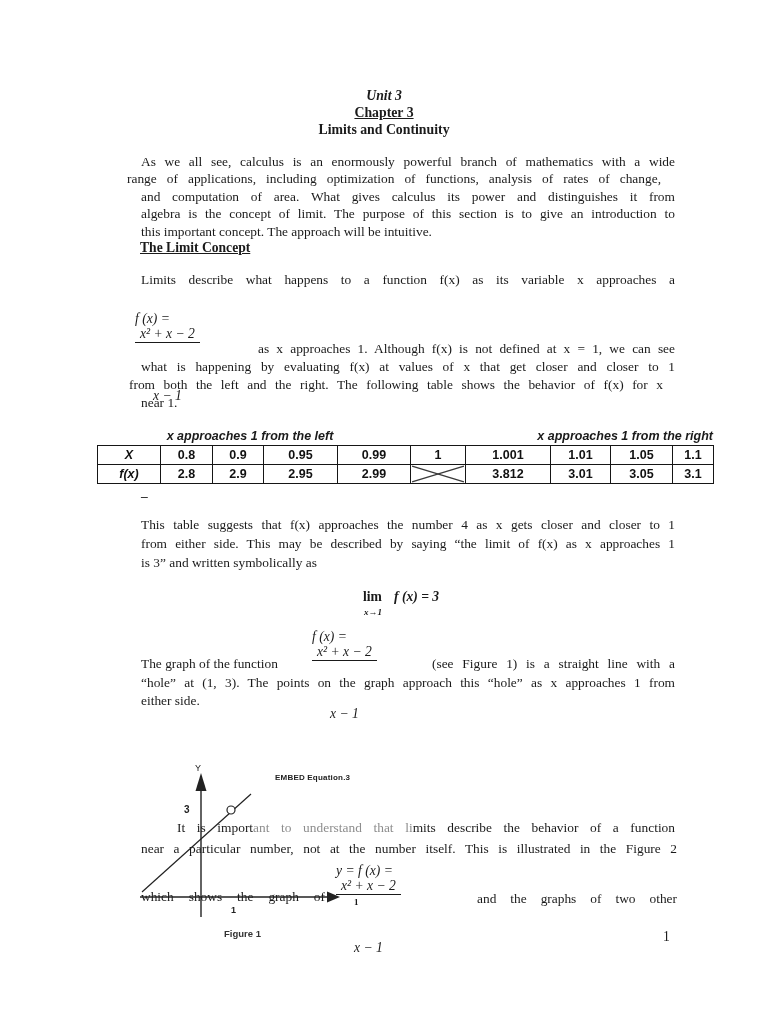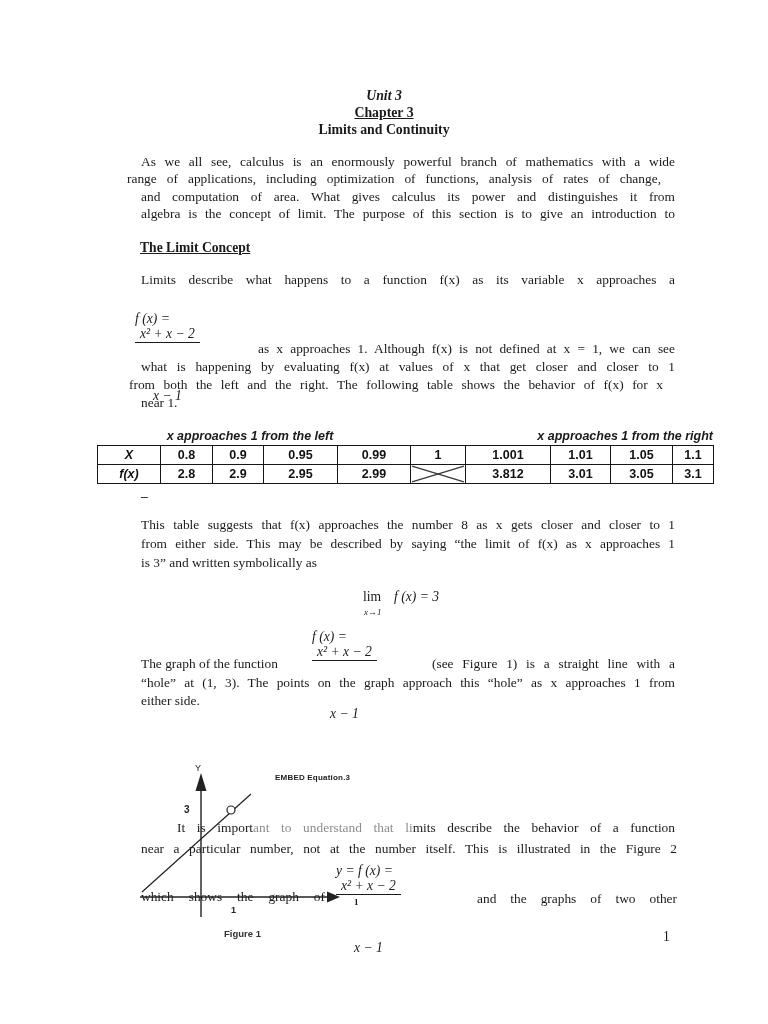--- a/index.html
+++ b/index.html
@@ -48,20 +48,21 @@
 <div class="page">
 
   <div class="abs center title ital" style="top:88px;">Unit 3</div>
   <div class="abs center title und" style="top:105px;">Chapter 3</div>
   <div class="abs center title" style="top:122px;">Limits and Continuity</div>
 
   <div class="pline jl" style="left:141px;top:154px;width:534px;">As we all see, calculus is an enormously powerful branch of mathematics with a wide</div>
   <div class="pline jl" style="left:127px;top:171px;width:534px;">range of applications, including optimization of functions, analysis of rates of change,</div>
   <div class="pline jl" style="left:141px;top:189px;width:534px;">and computation of area. What gives calculus its power and distinguishes it from</div>
   <div class="pline jl" style="left:141px;top:206px;width:534px;">algebra is the concept of limit. The purpose of this section is to give an introduction to</div>
+  <div class="pline" style="left:141px;top:224px;width:534px;">this important concept. The approach will be intuitive.</div>
   <div class="pline heading" style="left:140px;top:240px;">The Limit Concept</div>
 
   <div class="pline jl" style="left:141px;top:272px;width:534px;">Limits describe what happens to a function f(x) as its variable x approaches a</div>
 
   <div class="formula" style="left:135px;top:311px;">
     <span class="flead">f (x) =</span>
     <span class="frac">
       <span class="num">x² + x − 2</span>
       <span class="den">x − 1</span>
     </span>
@@ -114,25 +115,25 @@
       </td>
       <td>3.812</td>
       <td>3.01</td>
       <td>3.05</td>
       <td>3.1</td>
     </tr>
   </tbody>
     </table>
   <div class="pline bold" style="left:141px;top:488px;">–</div>
 
-  <div class="pline jl" style="left:141px;top:517px;width:534px;">This table suggests that f(x) approaches the number 8 as x gets closer and closer  to 1</div>
+  <div class="pline jl" style="left:141px;top:517px;width:534px;">This table suggests that f(x) approaches the number 4 as x gets closer and closer  to 1</div>
   <div class="pline jl" style="left:141px;top:536px;width:534px;">from either side. This may be described by saying “the limit of f(x) as x approaches 1</div>
   <div class="pline" style="left:141px;top:555px;width:534px;">is 3” and written symbolically as</div>
 
-  <div class="limeq" style="left:363px;top:589px;width:90px;height:28px;">
+  <div class="limeq" style="left:363px;top:589px;width:90px;height:28px;font-weight:bold;">
     <span class="limword">lim</span>
     <span class="limsub">x→1</span>
     <span class="limbody">f (x) = 3</span>
   </div>
 
   <div class="formula" style="left:312px;top:629px;">
     <span class="flead">f (x) =</span>
     <span class="frac">
       <span class="num">x² + x − 2</span>
       <span class="den">x − 1</span>

